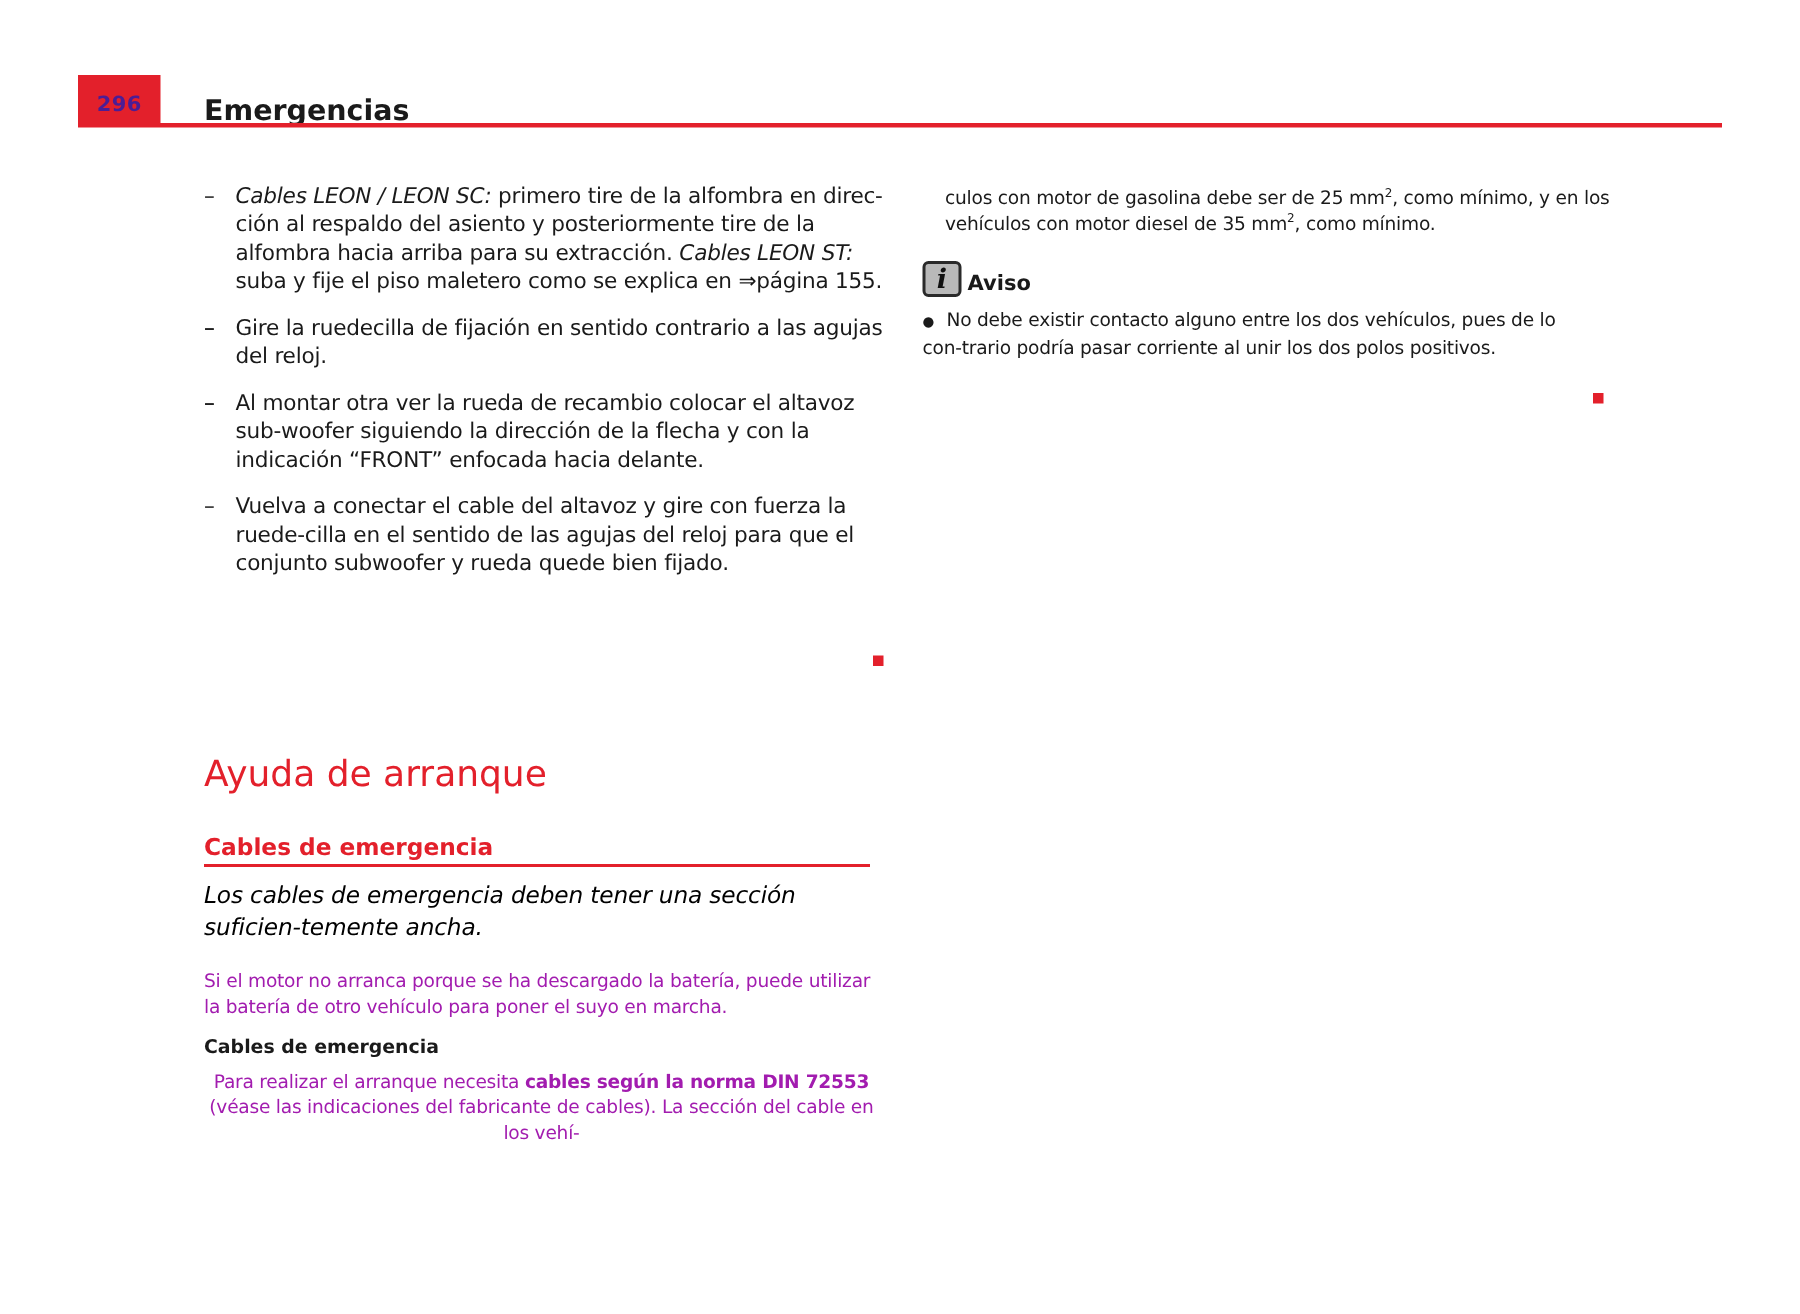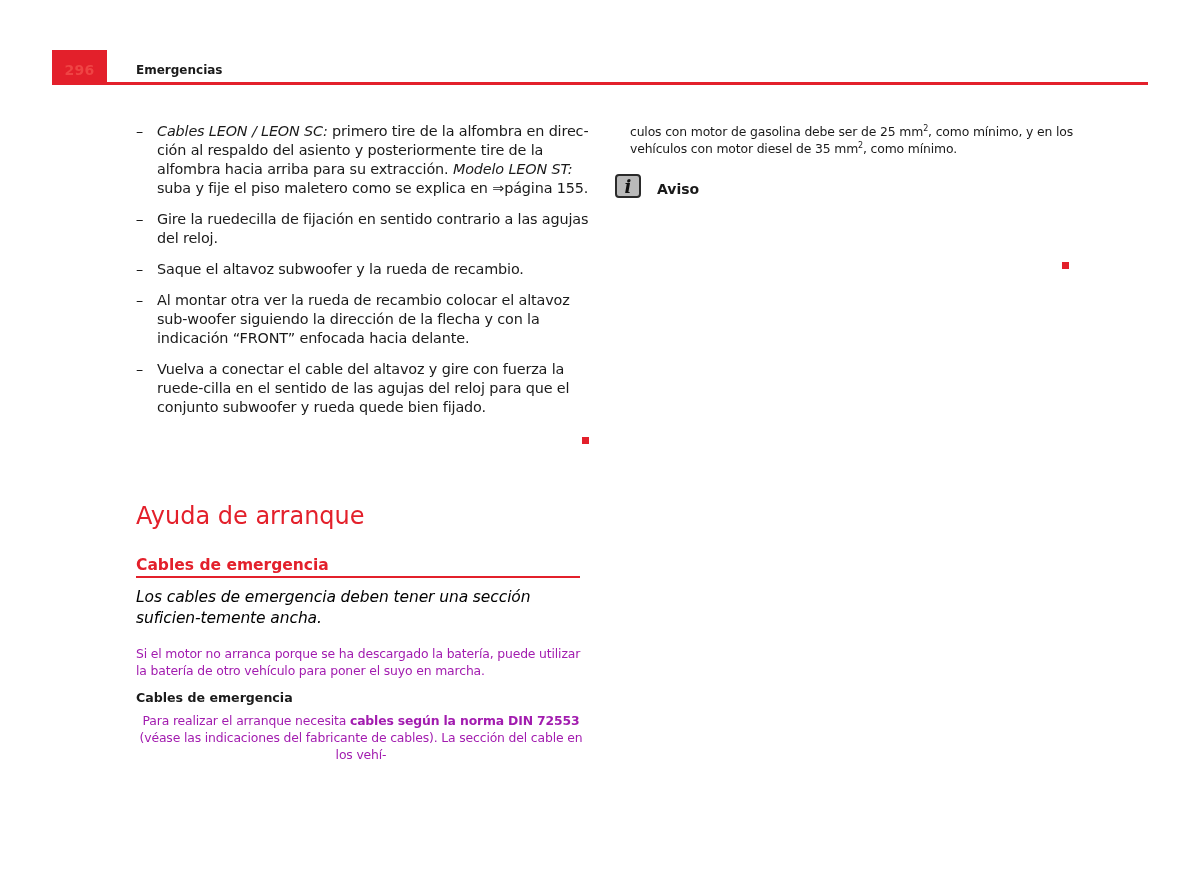--- a/index.html
+++ b/index.html
@@ -5,28 +5,28 @@
   * { box-sizing: border-box; margin: 0; padding: 0; }
   html, body { width: 1200px; height: 876px; background: #ffffff; overflow: hidden; }
   body { position: relative; font-family: "DejaVu Sans", sans-serif; color: #1a1a1a; }
 
   .page-tab {
     position: absolute; left: 52px; top: 50px; width: 55px; height: 34px;
     background: #e3202b;
   }
   .page-num {
     position: absolute; left: 52px; top: 62px; width: 55px; text-align: center;
-    color: #ef4444; font-weight: bold; font-size: 14px; letter-spacing: 0.2px;
+    color: #4c1d95; font-weight: bold; font-size: 14px; letter-spacing: 0.2px;
   }
   .header-line {
     position: absolute; left: 52px; top: 82px; width: 1096px; height: 3px;
     background: #e3202b;
   }
   .section-title-top {
-    position: absolute; left: 136px; top: 63px; font-size: 12px; font-weight: bold; color: #1a1a1a;
+    position: absolute; left: 136px; top: 63px; font-size: 19px; font-weight: bold; color: #1a1a1a;
   }
 
   .col-left { position: absolute; left: 136px; top: 122px; width: 455px; }
   .col-right { position: absolute; left: 630px; top: 123px; width: 455px; }
 
   .dash-list { list-style: none; }
   .dash-item {
     position: relative; padding-left: 21px; font-size: 14.4px; line-height: 19px;
     margin-bottom: 12px; color: #1a1a1a; letter-spacing: -0.15px;
   }
@@ -63,51 +63,50 @@
   .r-text sup { font-size: 8px; vertical-align: 5px; line-height: 0; }
 
   .aviso {
     position: absolute; left: 615px; top: 173px; height: 26px; display: flex; align-items: center;
   }
   .info-icon {
     width: 26px; height: 24px; border: 2px solid #2a2a2a; border-radius: 4px; background: #b9b9b9;
     display: flex; align-items: center; justify-content: center; font-family: "DejaVu Serif", serif;
     font-style: italic; font-weight: bold; font-size: 18px; color: #111;
   }
-  .aviso-label { margin-left: 16px; font-size: 14px; font-weight: bold; margin-top: 6px; }
+  .aviso-label { margin-left: 4px; font-size: 14px; font-weight: bold; margin-top: 6px; }
 
   .bullets { position: absolute; left: 615px; top: 205px; width: 450px; list-style: none; }
   .bullet-item { font-size: 12.4px; line-height: 16.5px; margin-bottom: 4px; letter-spacing: -0.15px; }
   .bullet-item .dot { display: inline-block; width: 16px; }
   .end-mark-right { position: absolute; left: 1062px; top: 262px; }
 </style>
 </head>
 <body>
 
 <div class="page-tab"></div>
 <div class="page-num">296</div>
 <div class="section-title-top">Emergencias</div>
 <div class="header-line"></div>
 
 <div class="col-left">
   <ul class="dash-list">
     <li class="dash-item">
       <span class="dash">–</span>
-      <em>Cables LEON / LEON SC:</em><span> primero tire de la alfombra en direc-ción al respaldo del asiento y posteriormente tire de la alfombra hacia arriba para su extracción. </span><em>Modelo LEON ST:</em><span> suba y fije el piso maletero como se explica en ⇒página 155.</span>
+      <em>Cables LEON / LEON SC:</em><span> primero tire de la alfombra en direc-ción al respaldo del asiento y posteriormente tire de la alfombra hacia arriba para su extracción. </span><em>Cables LEON ST:</em><span> suba y fije el piso maletero como se explica en ⇒página 155.</span>
     </li>
     <li class="dash-item">
       <span class="dash">–</span>
     </li>
     <li class="dash-item">
       <span class="dash">–</span>
       <span>Gire la ruedecilla de fijación en sentido contrario a las agujas del reloj.</span>
     </li>
     <li class="dash-item">
       <span class="dash">–</span>
-      <span>Saque el altavoz subwoofer y la rueda de recambio.</span>
     </li>
     <li class="dash-item">
       <span class="dash">–</span>
       <span>Al montar otra ver la rueda de recambio colocar el altavoz sub-woofer siguiendo la dirección de la flecha y con la indicación “FRONT” enfocada hacia delante.</span>
     </li>
     <li class="dash-item">
       <span class="dash">–</span>
       <span>Vuelva a conectar el cable del altavoz y gire con fuerza la ruede-cilla en el sentido de las agujas del reloj para que el conjunto subwoofer y rueda quede bien fijado.</span>
     </li>
   </ul>
@@ -127,14 +126,17 @@
 <div class="col-right r-text">
   <span>culos con motor de gasolina debe ser de 25 mm</span><sup>2</sup><span>, como mínimo, y en los vehículos con motor diesel de 35 mm</span><sup>2</sup><span>, como mínimo.</span>
 </div>
 
 <div class="aviso">
   <div class="info-icon">i</div>
   <span class="aviso-label">Aviso</span>
 </div>
 
 <ul class="bullets">
+  <li class="bullet-item">
+    <span class="dot" style="font-size:9px;">●</span><span>No debe existir contacto alguno entre los dos vehículos, pues de lo con-trario podría pasar corriente al unir los dos polos positivos.</span>
+  </li>
 </ul>
 <span class="end-mark end-mark-right"></span>
 
 </body></html>

